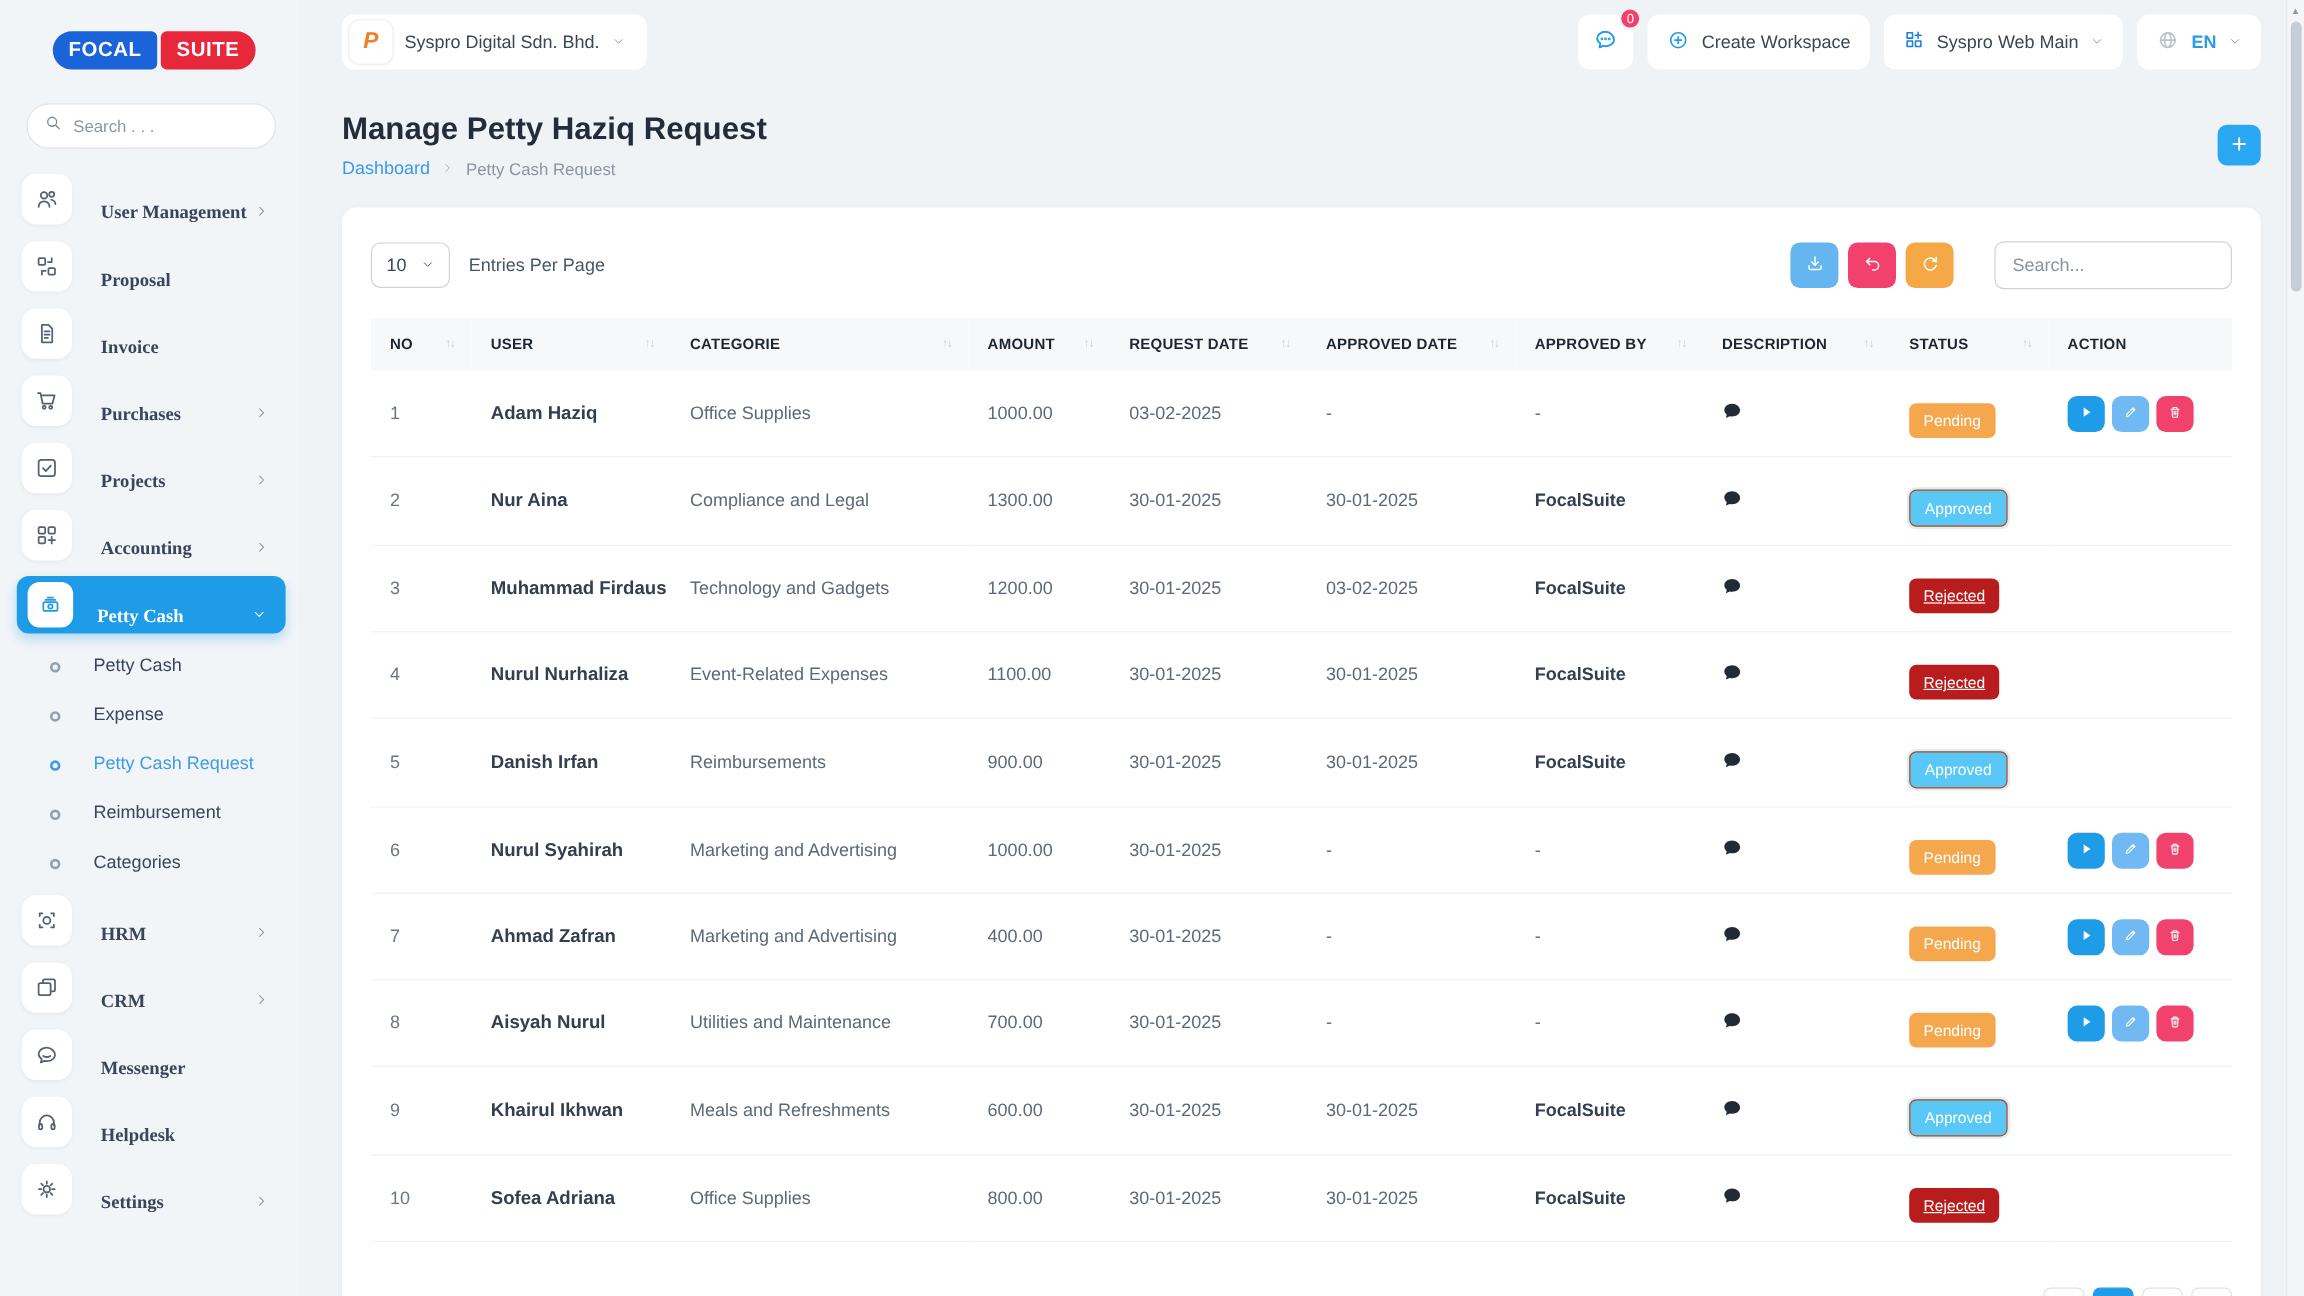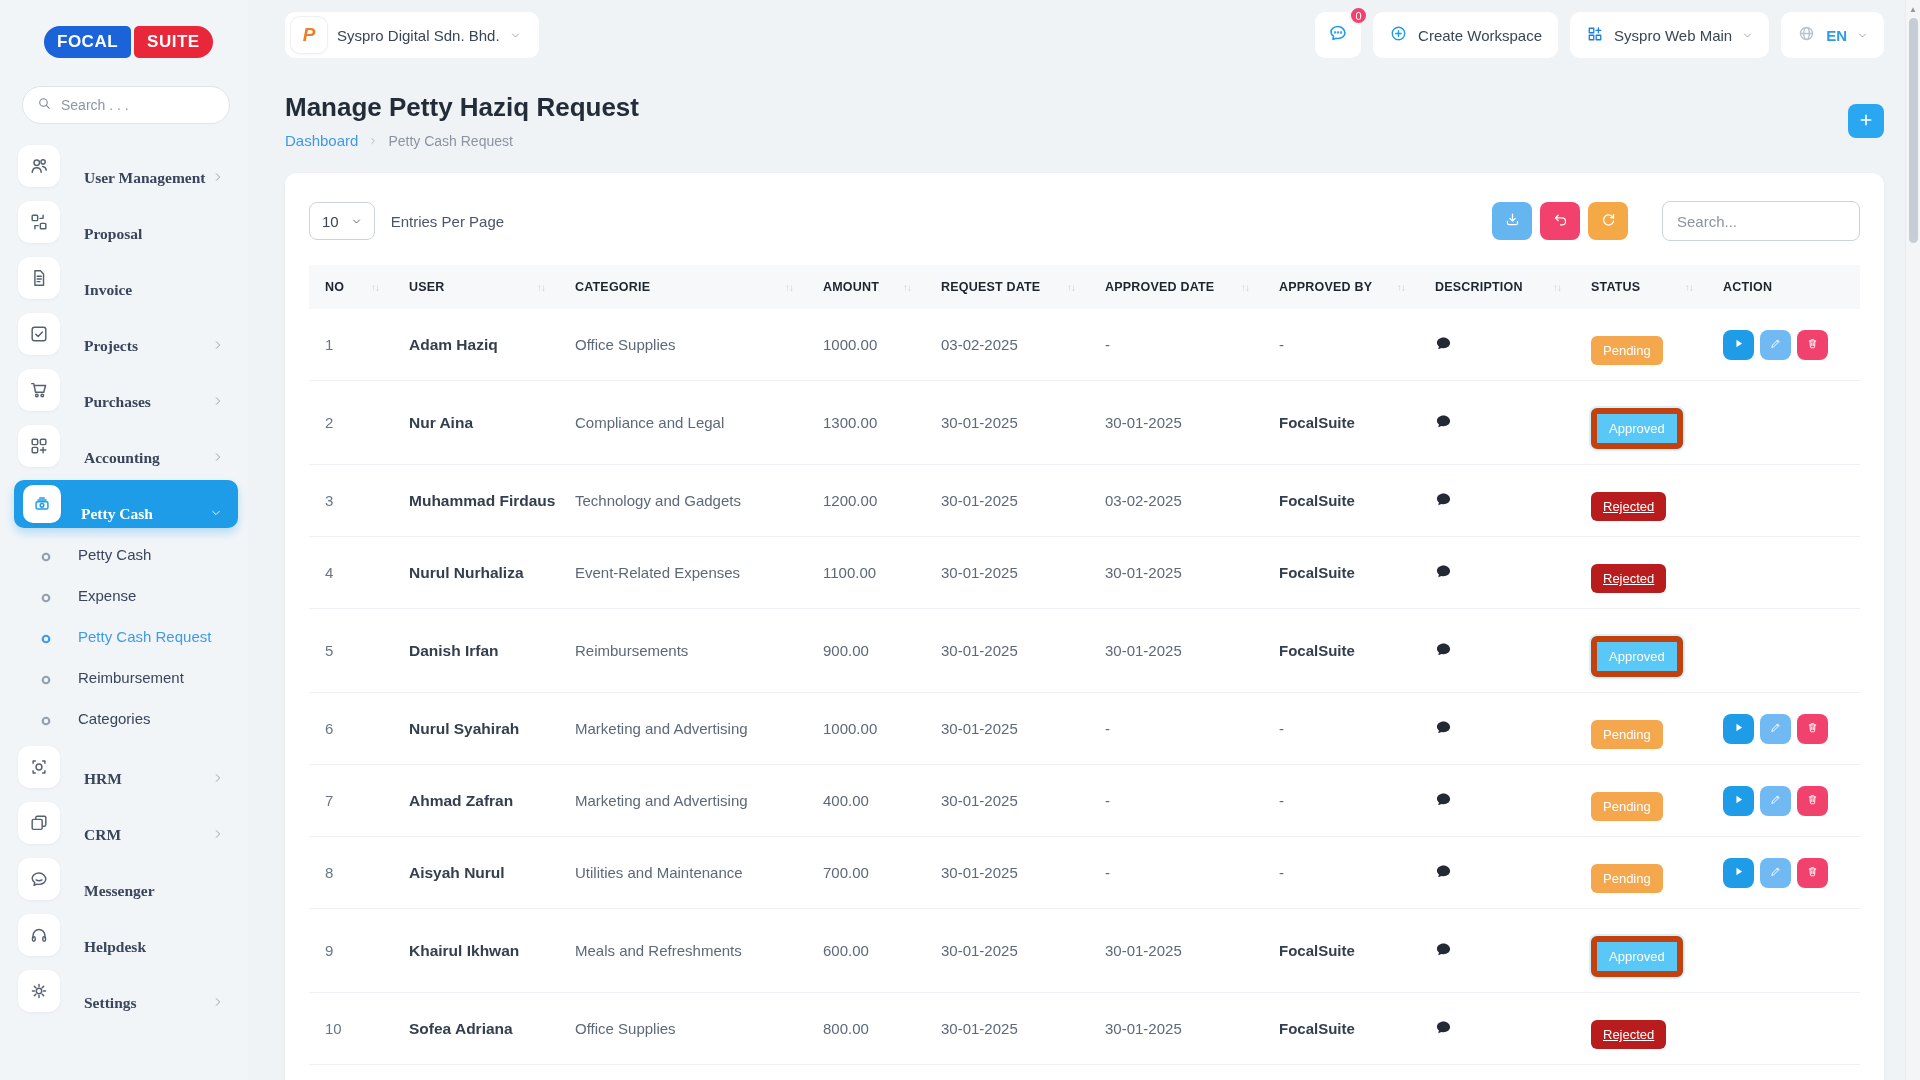--- a/index.html
+++ b/index.html
@@ -87,21 +87,21 @@
   thead th { background:#F6F8FA; text-align:left; font-size:12.5px; font-weight:700; color:#1D252F; letter-spacing:.2px; padding:15px 0 15px 16px; position:relative; white-space:nowrap; cursor:pointer; }
   .sort { position:absolute; right:14px; top:50%; transform:translateY(-50%); color:#C9D0D8; font-size:10px; letter-spacing:-1px; font-weight:400; }
   tbody td { padding:15px 4px 15px 16px; border-bottom:1px solid #EEF1F4; font-size:15px; color:#5D6878; vertical-align:middle; white-space:nowrap; overflow:hidden; }
   td.c-no { color:#6A7585; }
   td.c-user { font-weight:700; color:#333E4E; font-size:15.5px; }
   td.c-by b { font-weight:700; color:#333E4E; }
   .bubble-btn { background:none; border:none; cursor:pointer; color:#222A36; padding:0; }
   .bubble-btn svg { width:17px; height:17px; }
   .badge { display:inline-block; padding:7px 12px; border-radius:6px; font-size:13px; color:#fff;margin-top:12px; }
   .badge.pending { background:#F5A74E; }
-  .badge.approved { background:#5AC8F6; border:6px solid #c2410c; box-shadow:0 0 0 2px rgba(90,200,246,.25); }
+  .badge.approved { background:#5AC8F6; border:1px solid #c2410c; box-shadow:0 0 0 2px rgba(90,200,246,.25); }
   .badge.rejected { background:#b91c1c;text-decoration:underline; }
   .row-actions { display:flex; gap:6px; }
   .act-btn { width:31px; height:30px; border:none; border-radius:8px; color:#fff; cursor:pointer; display:flex; align-items:center; justify-content:center; }
   .act-btn svg { width:13px; height:13px; }
   .act-view { background:#1E9CE8; } .act-edit { background:#70B9F2; } .act-del { background:#F1426E; }
 
   .card-footer { display:flex; justify-content:space-between; align-items:center; margin-top:38px; padding-bottom:4px; }
   .showing { font-size:15px; color:#555F6D; }
   .pagination { display:flex; gap:7px; }
   .pg-btn { min-width:34px; height:36px; padding:0 10px; border:1px solid #DEE3E9; background:#fff; border-radius:6px; color:#5A6572; font-size:14px; display:flex; align-items:center; justify-content:center; cursor:pointer; font-family:"Liberation Sans",sans-serif; }
@@ -163,38 +163,38 @@
               <line x1="9" y1="9" x2="13.5" y2="9"></line>
               <line x1="9" y1="12" x2="13.5" y2="12"></line>
               <line x1="9" y1="15" x2="12" y2="15"></line>
             </svg>
           </span>
           <span class="side-label">Invoice</span>
         </div>
         <div class="side-item">
           <span class="icon-box">
             <svg viewBox="0 0 22 22" fill="none" stroke="currentColor" stroke-width="1.6" stroke-linecap="round" stroke-linejoin="round">
-              <rect x="3.5" y="3.5" width="15" height="15" rx="2.5"></rect>
-              <path d="M7.5 11.2l2.6 2.6 4.6-5"></path>
-            </svg>
-          </span>
-          <span class="side-label">Projects</span>
-          <span class="side-chevron"><svg viewBox="0 0 22 22" fill="none" stroke="currentColor" stroke-width="1.6" stroke-linecap="round" stroke-linejoin="round">
-              <path d="M8 5l6 6-6 6"></path>
-            </svg></span>
-        </div>
-        <div class="side-item">
-          <span class="icon-box">
-            <svg viewBox="0 0 22 22" fill="none" stroke="currentColor" stroke-width="1.6" stroke-linecap="round" stroke-linejoin="round">
               <path d="M3 4h2.2l2 9.5h9l2-7.5H6"></path>
               <circle cx="8.6" cy="17" r="1.4"></circle>
               <circle cx="14.6" cy="17" r="1.4"></circle>
             </svg>
           </span>
           <span class="side-label">Purchases</span>
+          <span class="side-chevron"><svg viewBox="0 0 22 22" fill="none" stroke="currentColor" stroke-width="1.6" stroke-linecap="round" stroke-linejoin="round">
+              <path d="M8 5l6 6-6 6"></path>
+            </svg></span>
+        </div>
+        <div class="side-item">
+          <span class="icon-box">
+            <svg viewBox="0 0 22 22" fill="none" stroke="currentColor" stroke-width="1.6" stroke-linecap="round" stroke-linejoin="round">
+              <rect x="3.5" y="3.5" width="15" height="15" rx="2.5"></rect>
+              <path d="M7.5 11.2l2.6 2.6 4.6-5"></path>
+            </svg>
+          </span>
+          <span class="side-label">Projects</span>
           <span class="side-chevron"><svg viewBox="0 0 22 22" fill="none" stroke="currentColor" stroke-width="1.6" stroke-linecap="round" stroke-linejoin="round">
               <path d="M8 5l6 6-6 6"></path>
             </svg></span>
         </div>
         <div class="side-item">
           <span class="icon-box">
             <svg viewBox="0 0 22 22" fill="none" stroke="currentColor" stroke-width="1.6" stroke-linecap="round" stroke-linejoin="round">
               <rect x="3.5" y="3.5" width="6" height="6" rx="1.2"></rect>
               <rect x="12.5" y="3.5" width="6" height="6" rx="1.2"></rect>
               <rect x="3.5" y="12.5" width="6" height="6" rx="1.2"></rect>

